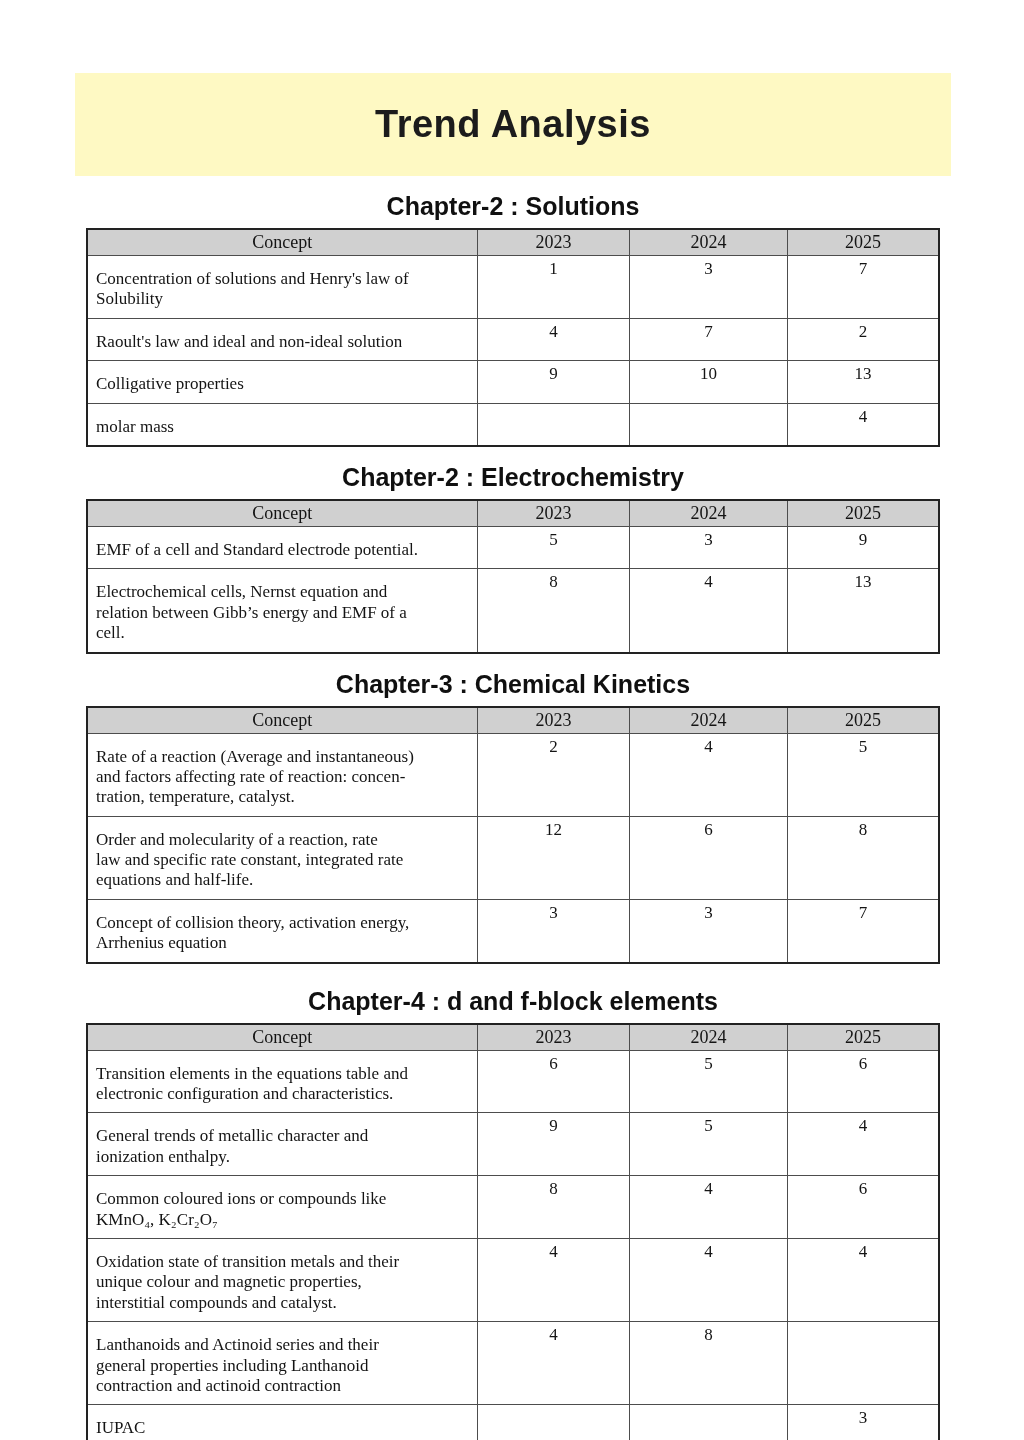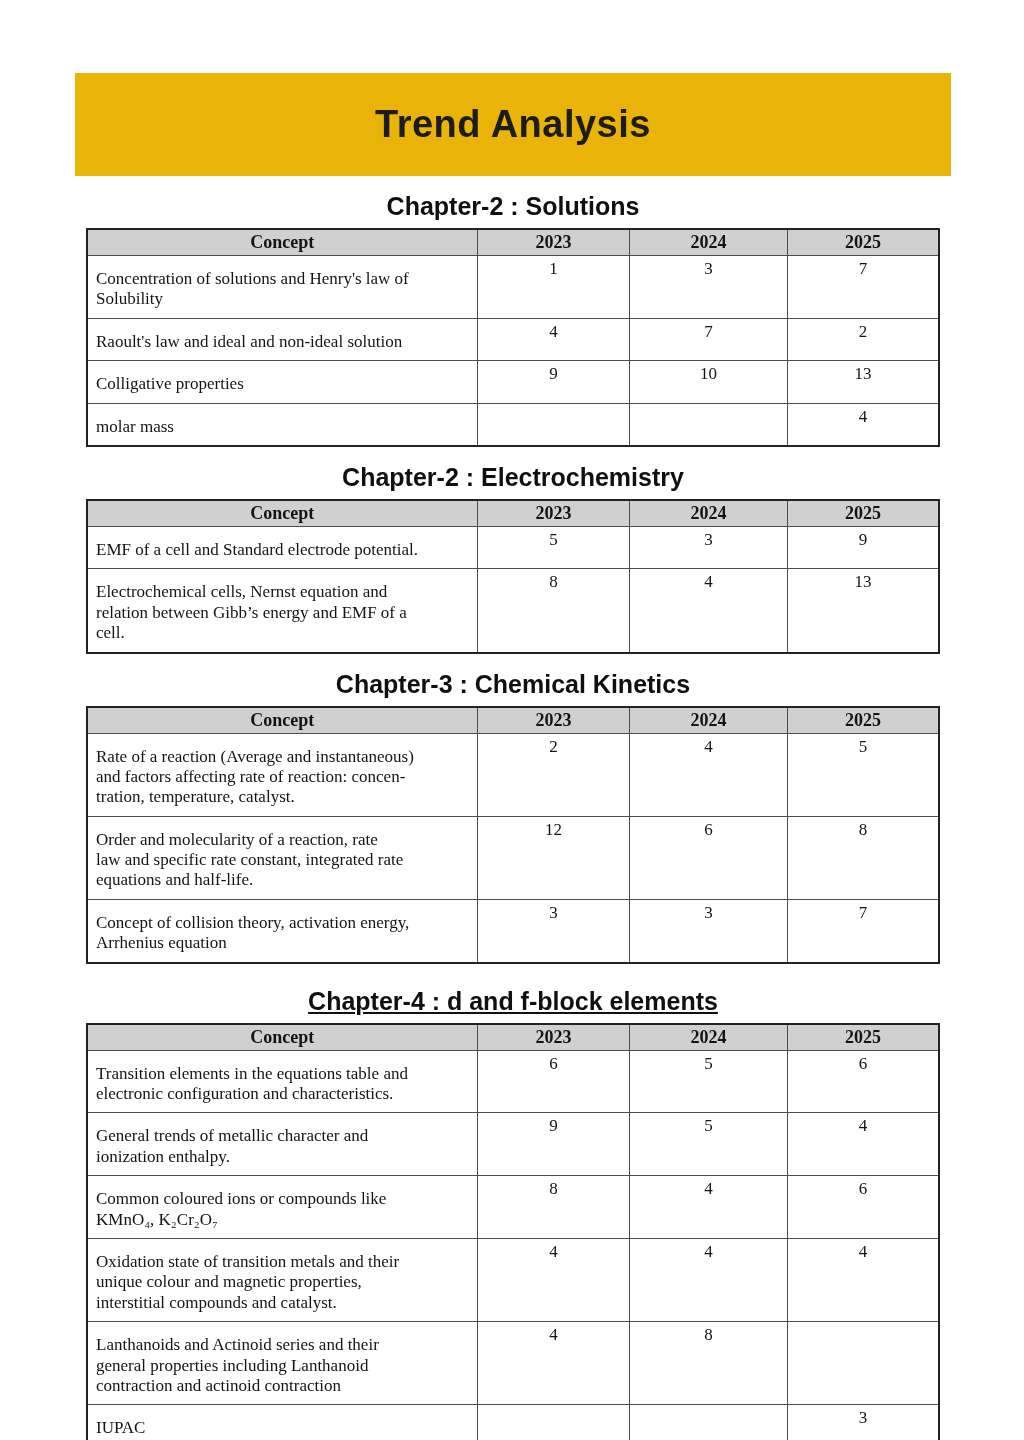--- a/index.html
+++ b/index.html
@@ -12,53 +12,53 @@
     overflow: hidden;
   }
   .page { width: 1024px; height: 1440px; position: relative; }
   .content { width: 854px; margin-left: 86px; }
 
   .banner {
     margin-left: -11px;
     margin-top: 73px;
     width: 876px;
     height: 103px;
-    background: #eab308;
+    background: #fef9c3;
     display: flex;
     align-items: center;
     justify-content: center;
   }
   .page-title {
     font-family: "Liberation Sans", sans-serif;
     font-weight: bold;
     font-size: 38px;
     color: #1c1c1c;
     letter-spacing: 0.5px;
   }
 
   .chapter-heading {
     font-family: "Liberation Sans", sans-serif;
     font-weight: bold;
     font-size: 25px;
     color: #101010;
     text-align: center;
     margin: 16px 0 7px 0;
   }
-  .extra-gap { margin-top: 23px; text-decoration: underline; }
+  .extra-gap { margin-top: 23px; }
 
   table.trend-table {
     width: 100%;
     border-collapse: collapse;
     table-layout: fixed;
     border: 2px solid #222222;
   }
   table.trend-table th {
     background: #d0d0d0;
     border: 1px solid #4d4d4d;
-    font-weight: bold;
+    font-weight: normal;
     font-size: 18px;
     padding: 2px 4px;
     text-align: center;
   }
   table.trend-table td {
     border: 1px solid #4d4d4d;
     font-size: 17px;
     line-height: 1.2;
     vertical-align: top;
   }

